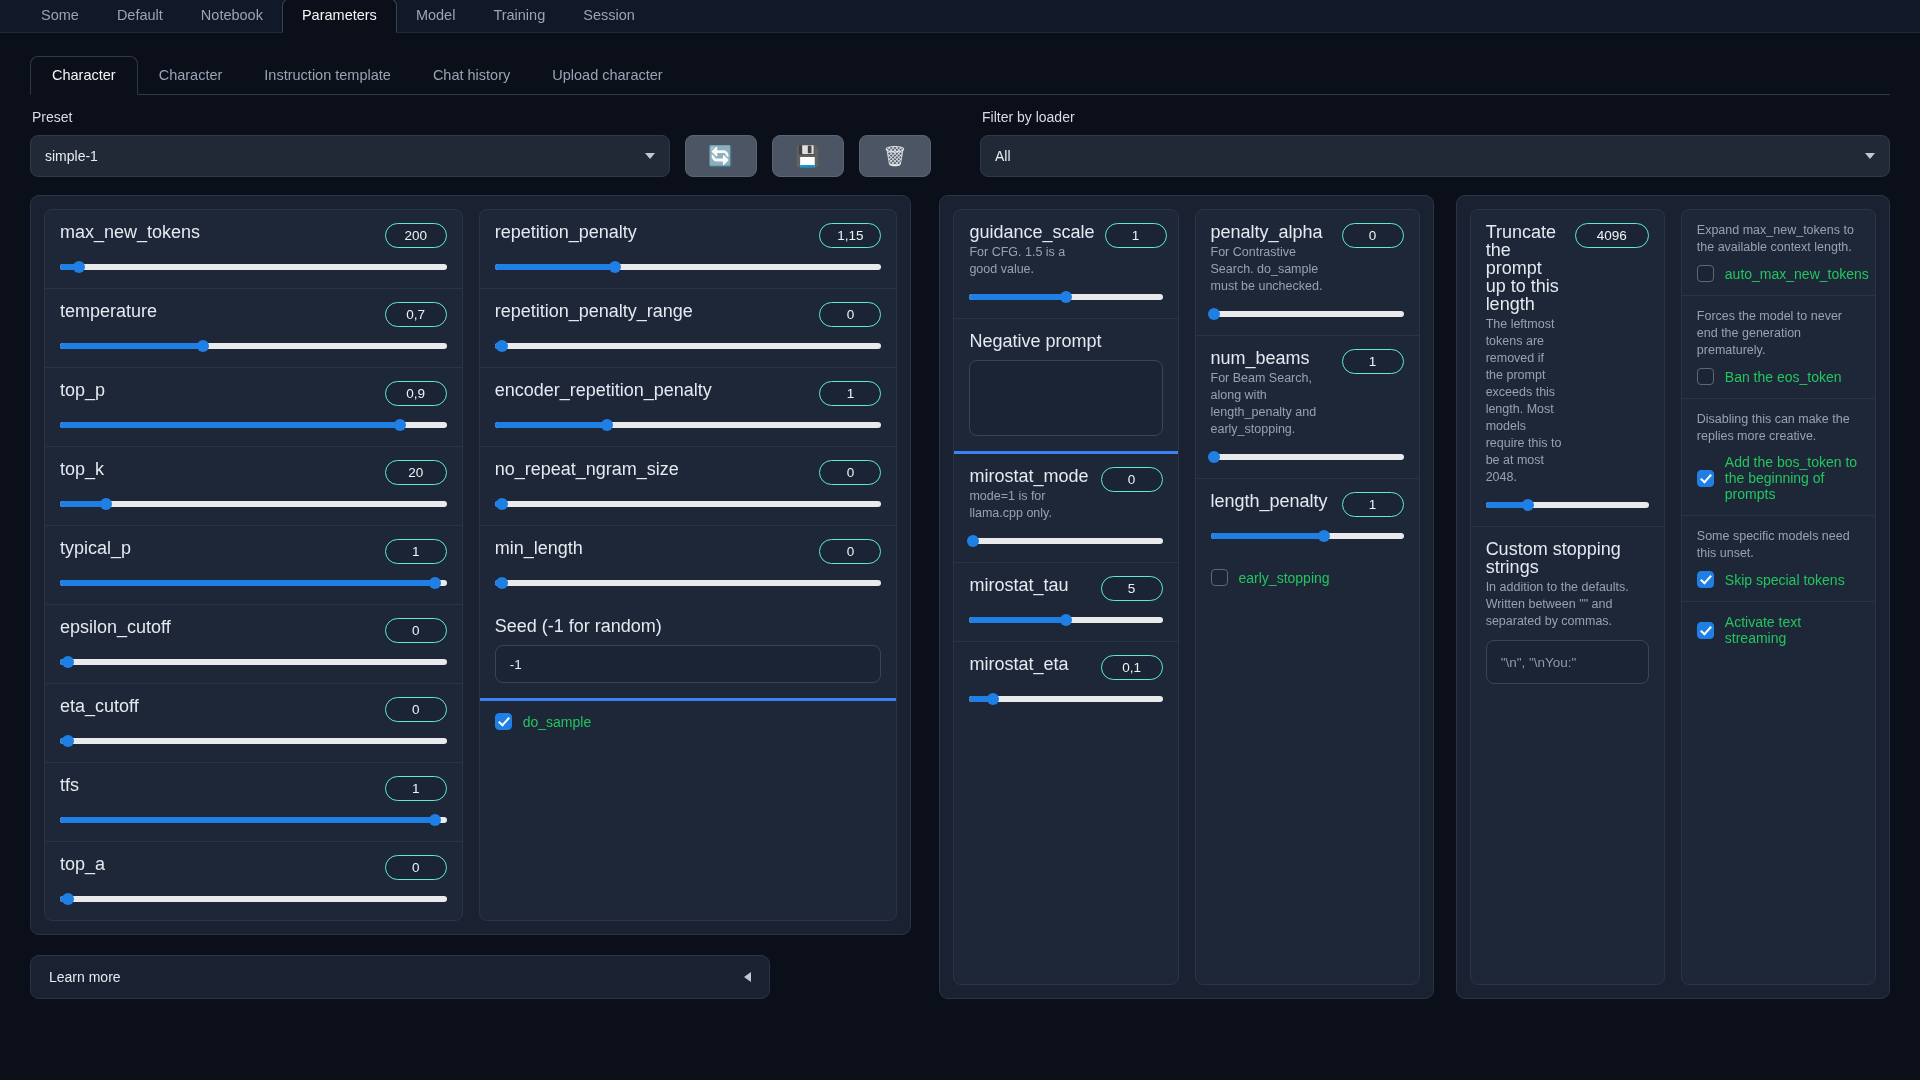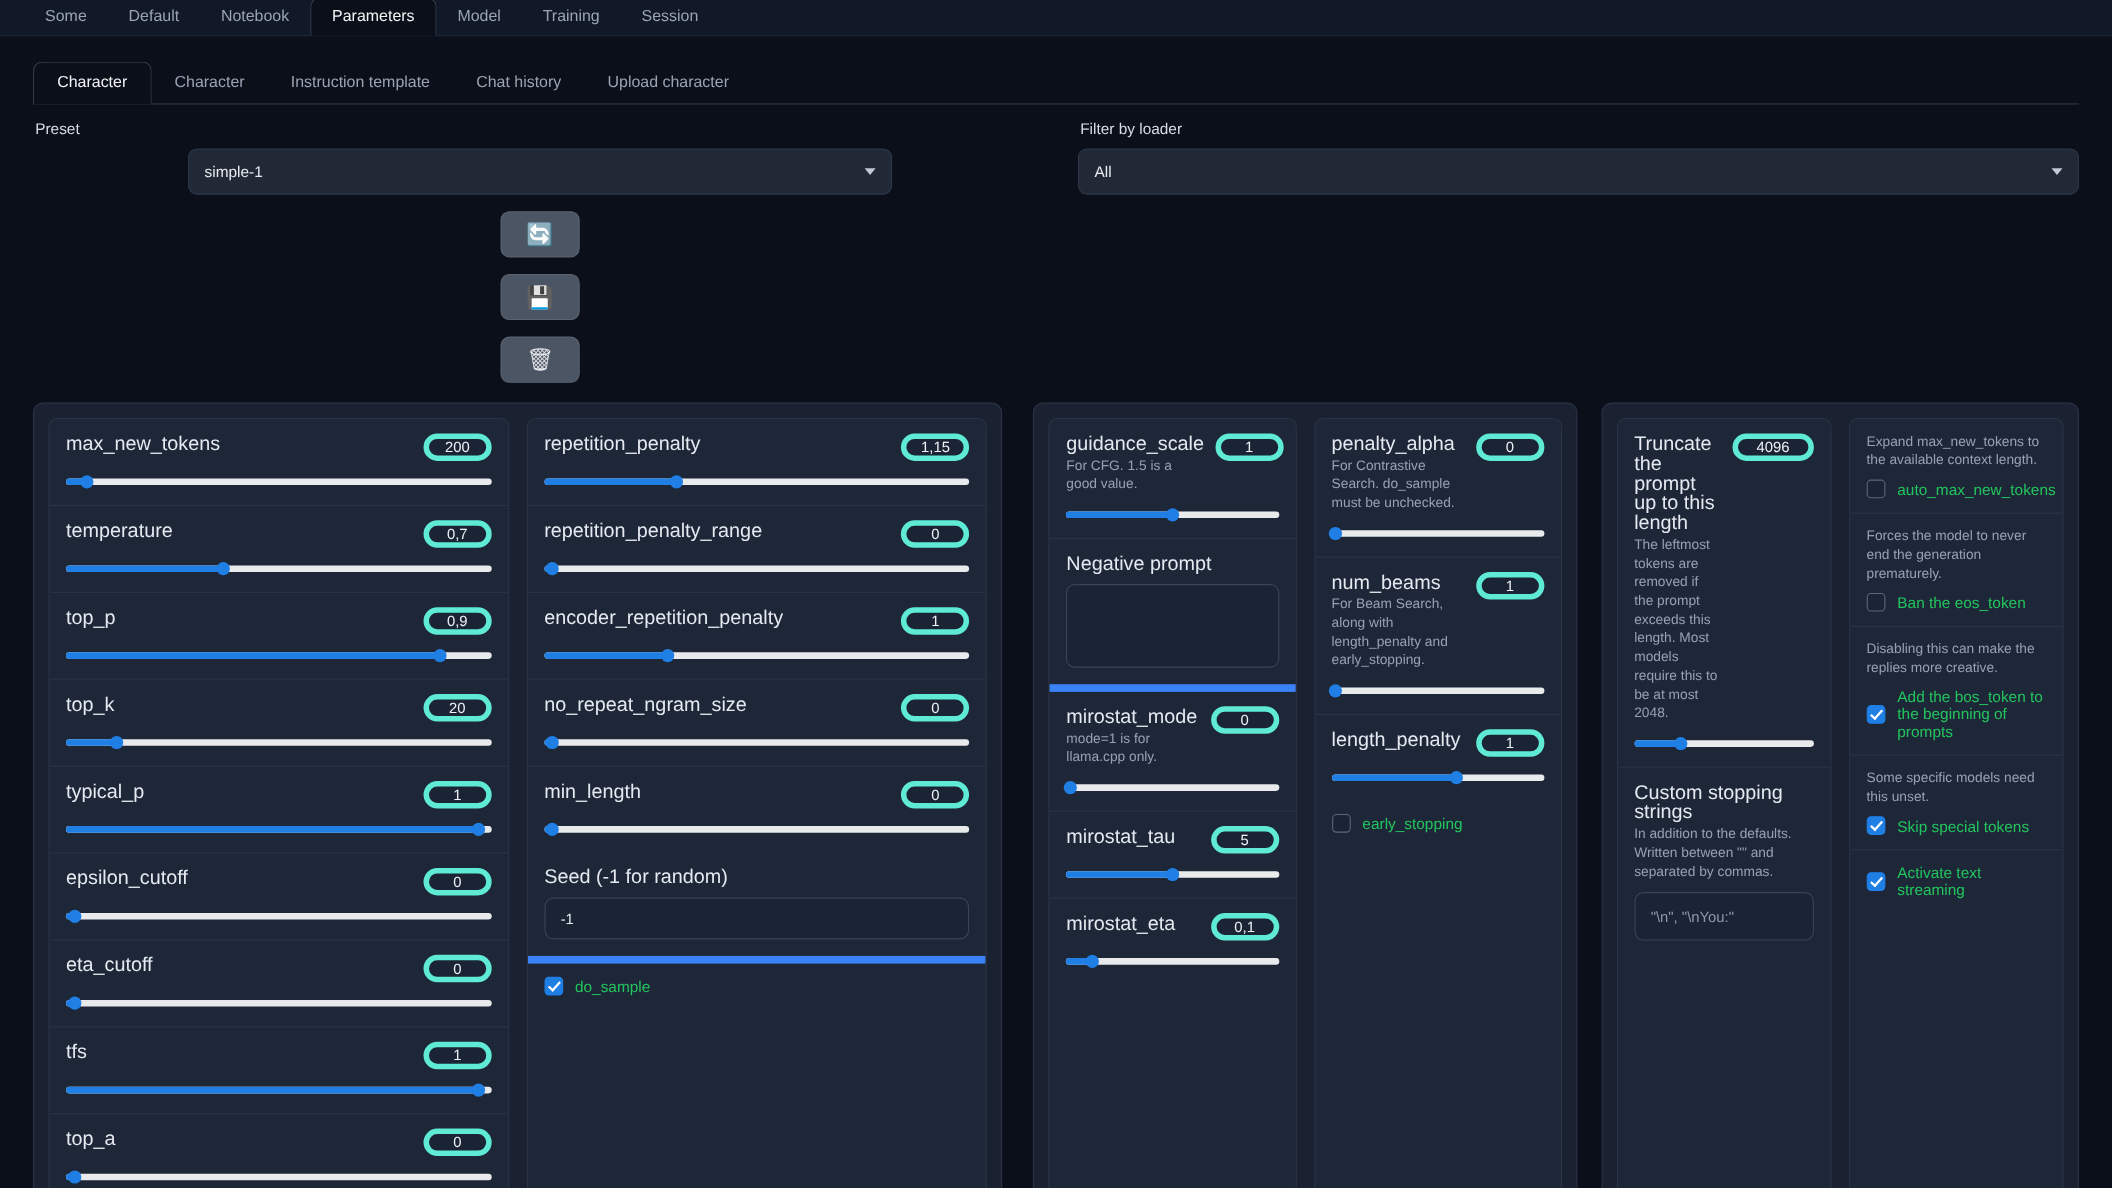--- a/index.html
+++ b/index.html
@@ -61,21 +61,21 @@
   
   .page { padding: 0 30px; }
   .row-top { display: flex; gap: 28px; margin-top: 14px; }
   .col-left-head { width: 922px; }
   .col-right-head { flex: 1; }
   .section-label {
     font-size: 14px;
     color: #d7dce5;
     margin: 0 0 10px 2px;
   }
-  .preset-row { display: flex; align-items: center; gap: 15px; flex-direction: column; }
+  .preset-row { display: flex; align-items: center; gap: 15px; }
   .dropdown {
     height: 42px;
     background: #212936;
     border: 1px solid #2f3848;
     border-radius: 8px;
     display: flex;
     align-items: center;
     justify-content: space-between;
     padding: 0 14px;
     font-size: 14px;
@@ -126,21 +126,21 @@
   .sb-head {
     display: flex; align-items: flex-start; justify-content: space-between;
     gap: 10px;
   }
   .sb-name { font-size: 18px; color: #e5e9f0; line-height: 18px; }
   .sb-info { font-size: 12.5px; color: #98a1b2; margin-top: 3px; line-height: 17px; }
   .numbox {
     min-width: 62px;
     height: 25px;
     background: #1b2434;
-    border: 5px solid #5eead4;
+    border: 1px solid #5eead4;
     border-radius: 13px;
     color: #eef1f6;
     font-size: 13.5px;
     display: flex; align-items: center; justify-content: center;
     padding: 0 11px;
     flex: none;
   }
   .numbox.wide { min-width: 74px; }
   
   .slider { margin-top: 13px; position: relative; height: 12px; }
@@ -153,21 +153,21 @@
     height: 6px; background: #1f7fe5; border-radius: 4px;
   }
   .thumb {
     position: absolute; top: 0;
     width: 12px; height: 12px;
     background: #1f7fe5; border-radius: 50%;
     transform: translateX(-6px);
     cursor: pointer;
   }
   
-  .field-block { padding: 13px 15px 15px 15px; border-bottom: 7px solid #3b82f6; }
+  .field-block { padding: 13px 15px 15px 15px; border-bottom: 3px solid #3b82f6; }
   .field-block:last-child { border-bottom: none; }
   .textinput {
     margin-top: 10px;
     background: #1b2434;
     border: 1px solid #3a4458;
     border-radius: 8px;
     height: 38px;
     display: flex; align-items: center;
     padding: 0 14px;
     font-size: 13.5px;

